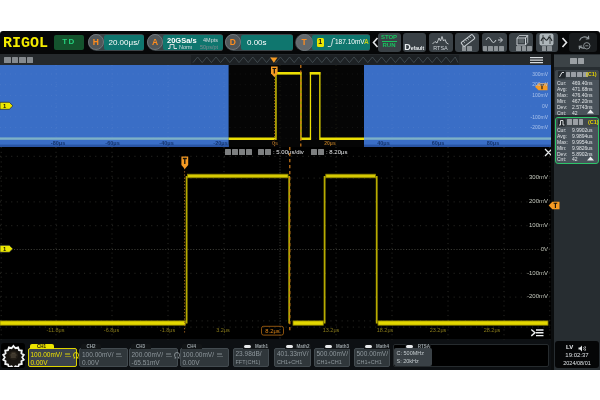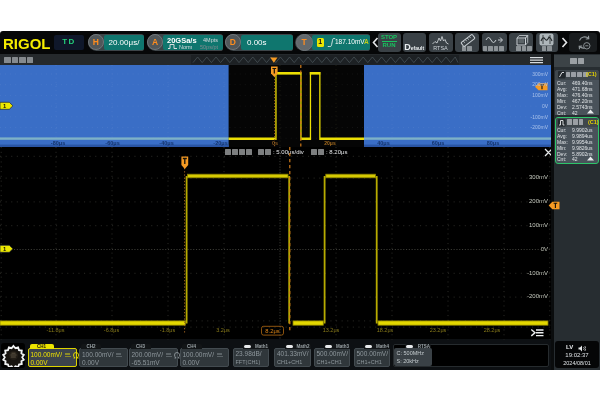--- a/index.html
+++ b/index.html
@@ -6,22 +6,22 @@
 #app{position:relative;width:600px;height:400px}
 
 .zh{display:inline-flex;gap:1px;vertical-align:middle}
 .zh i{display:block;background:var(--c);opacity:.58;border-radius:.5px}
 .z5 i{width:4.6px;height:4.8px}
 .z55 i{width:4.8px;height:5.5px}
 .z6 i{width:6px;height:6.3px}
 .z65 i{width:6.5px;height:6.8px}
 
 #tb{left:0;top:31px;width:600px;height:23px;background:#060708;border-radius:3px 3px 0 0}
-.logo{left:3px;top:34.5px;font-family:Liberation Sans, sans-serif;font-weight:bold;font-size:15px;color:#f5ec00;letter-spacing:0px}
-.tdbox{left:54px;top:35px;width:30px;height:14.5px;background:#0f172a;border-radius:2px;color:#25d07c;font-size:8px;font-weight:bold;text-align:center;line-height:14.5px;letter-spacing:1.5px}
+.logo{left:3px;top:34.5px;font-family:Liberation Mono, monospace;font-weight:bold;font-size:15px;color:#f5ec00;letter-spacing:0px}
+.tdbox{left:54px;top:35px;width:30px;height:14.5px;background:#14532d;border-radius:2px;color:#25d07c;font-size:8px;font-weight:bold;text-align:center;line-height:14.5px;letter-spacing:1.5px}
 .pill{top:33.5px;height:17.5px;background:#3e4549;border-radius:9px 3px 3px 9px}
 .circ{position:absolute;width:16px;height:16px;border-radius:50%;background:#51575a;border:1.2px solid #70767a;color:#ff8d1e;font-weight:bold;font-size:8.5px;display:flex;align-items:center;justify-content:center}
 .dark{position:absolute;background:#0f766e;border-radius:2px;color:#fff}
 .btn{top:33px;height:18.5px;background:#3a4146;border-radius:3px;position:absolute}
 
 #strip{left:0;top:54px;width:553px;height:10.5px;background:#25292c}
 #ov{left:0;top:64.5px;width:551px;height:82px;background:#3a6ec6}
 #zw{left:0;top:146.5px;width:553px;height:192.5px;background:#000}
 #bb{left:0;top:339px;width:553px;height:31px;background:#0d1013}
 #panel{left:553.5px;top:54px;width:46.5px;height:316px;background:#272d31}

